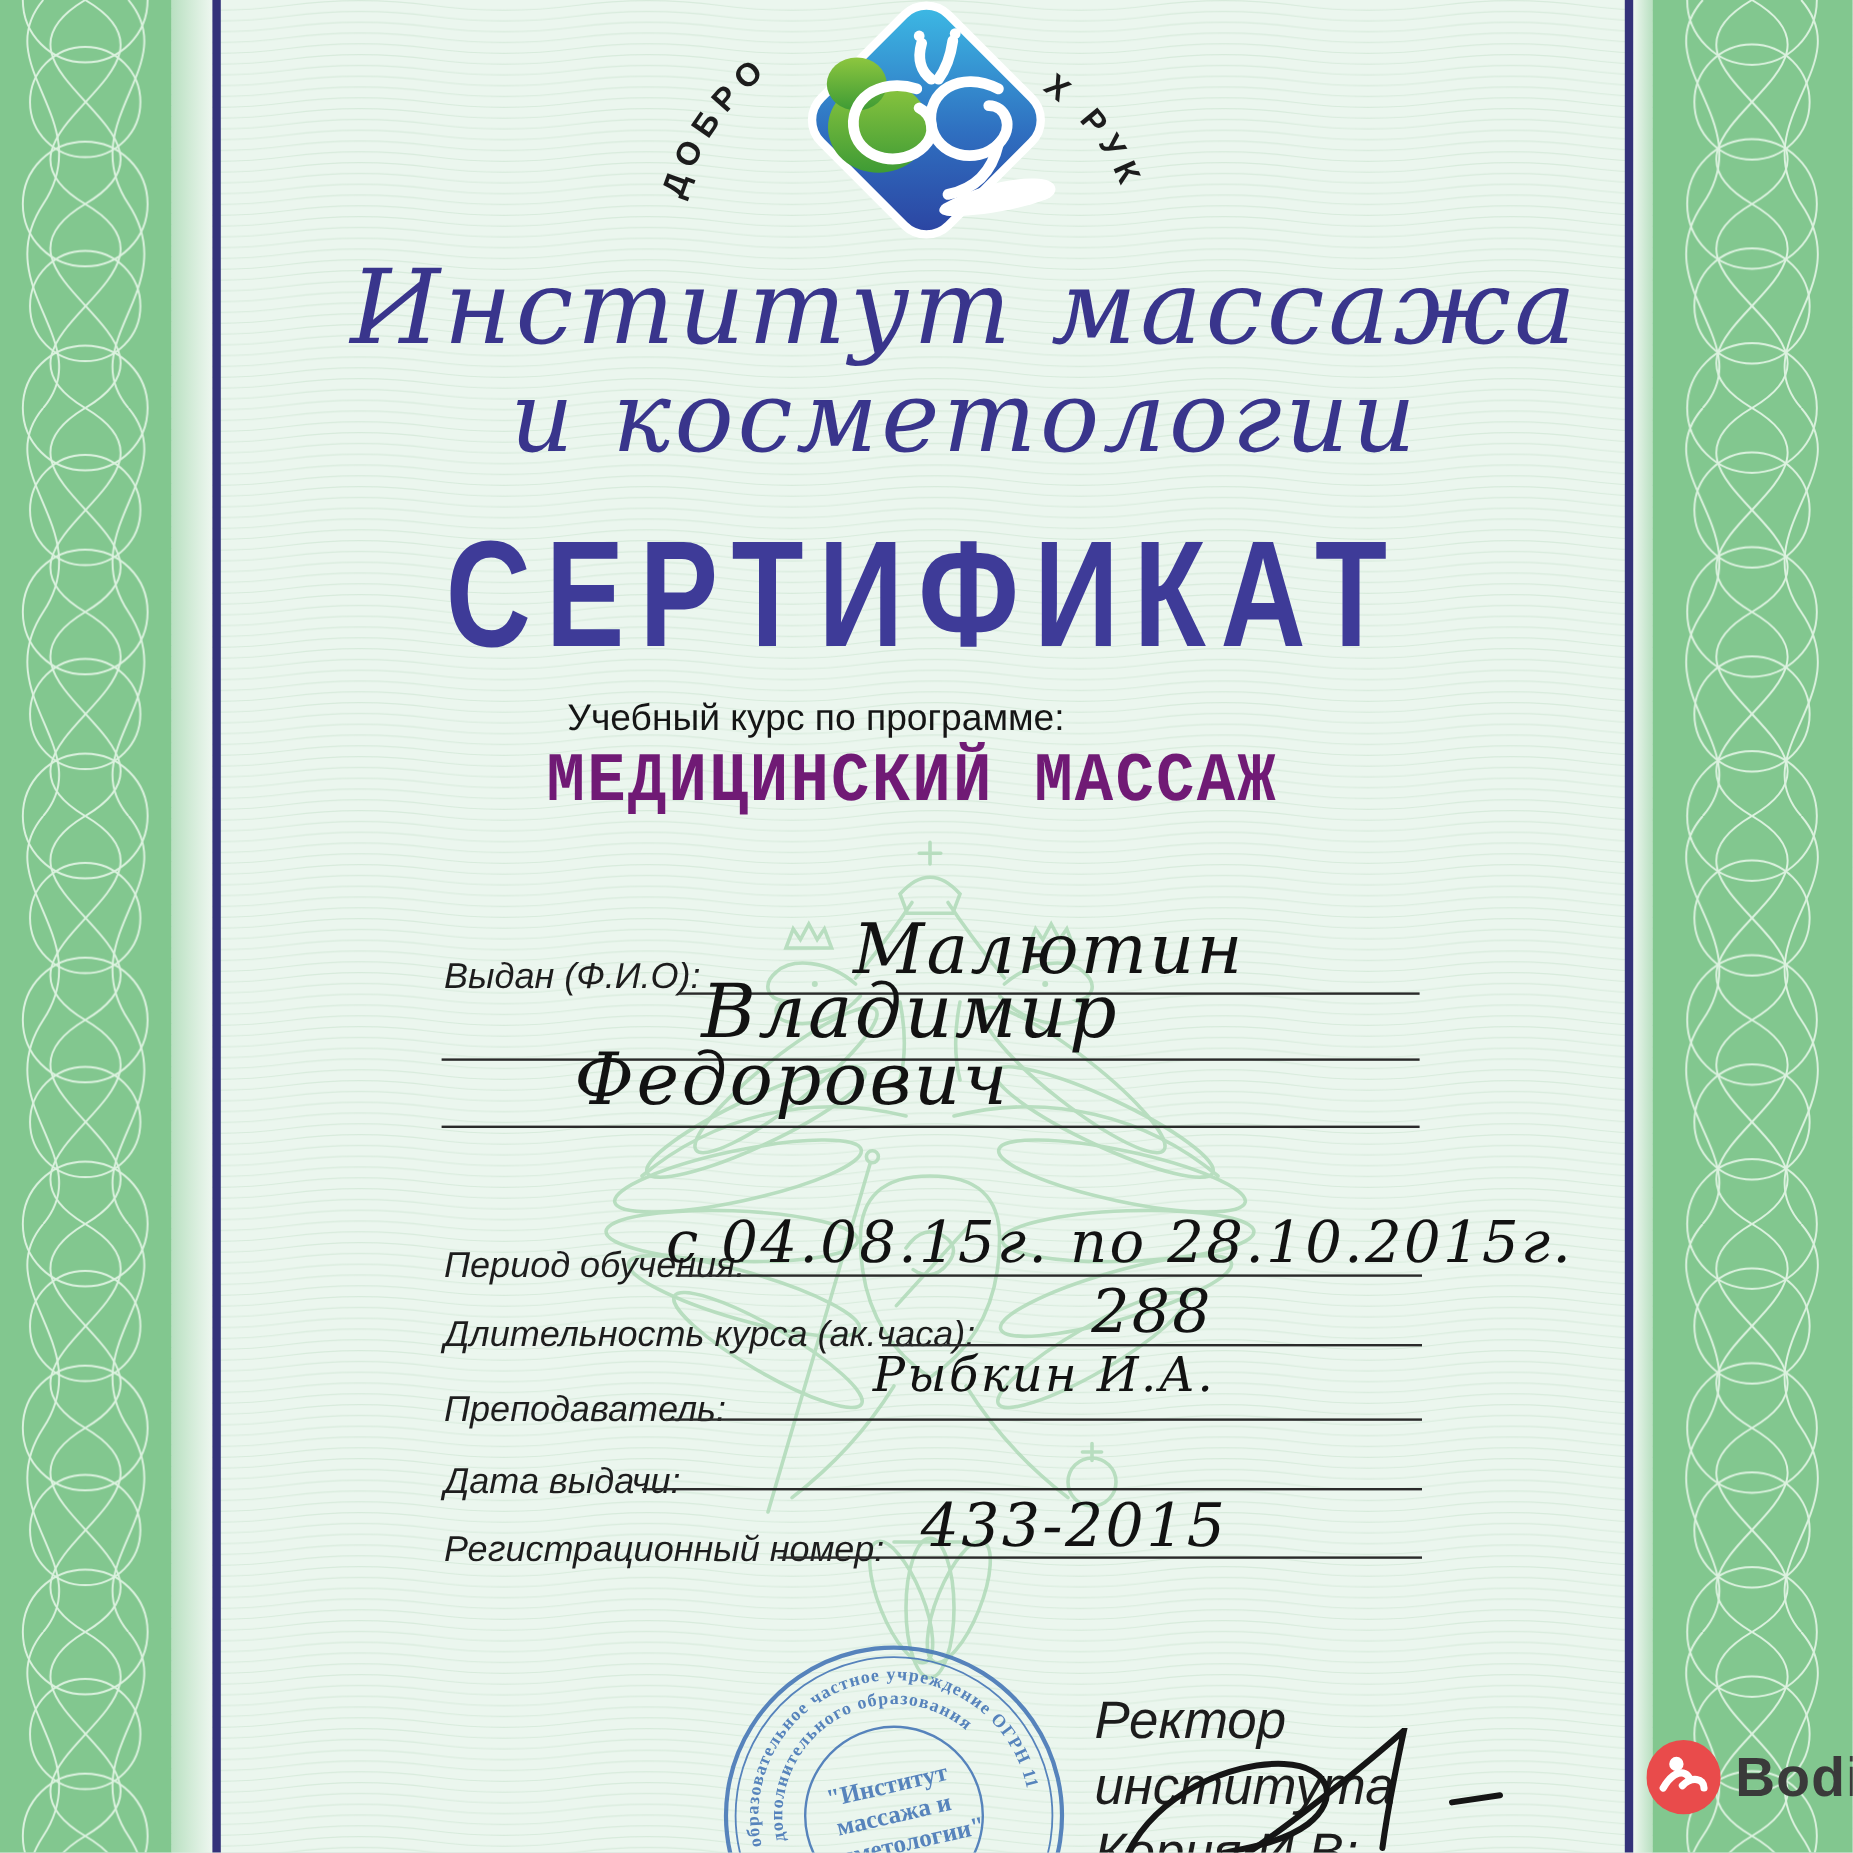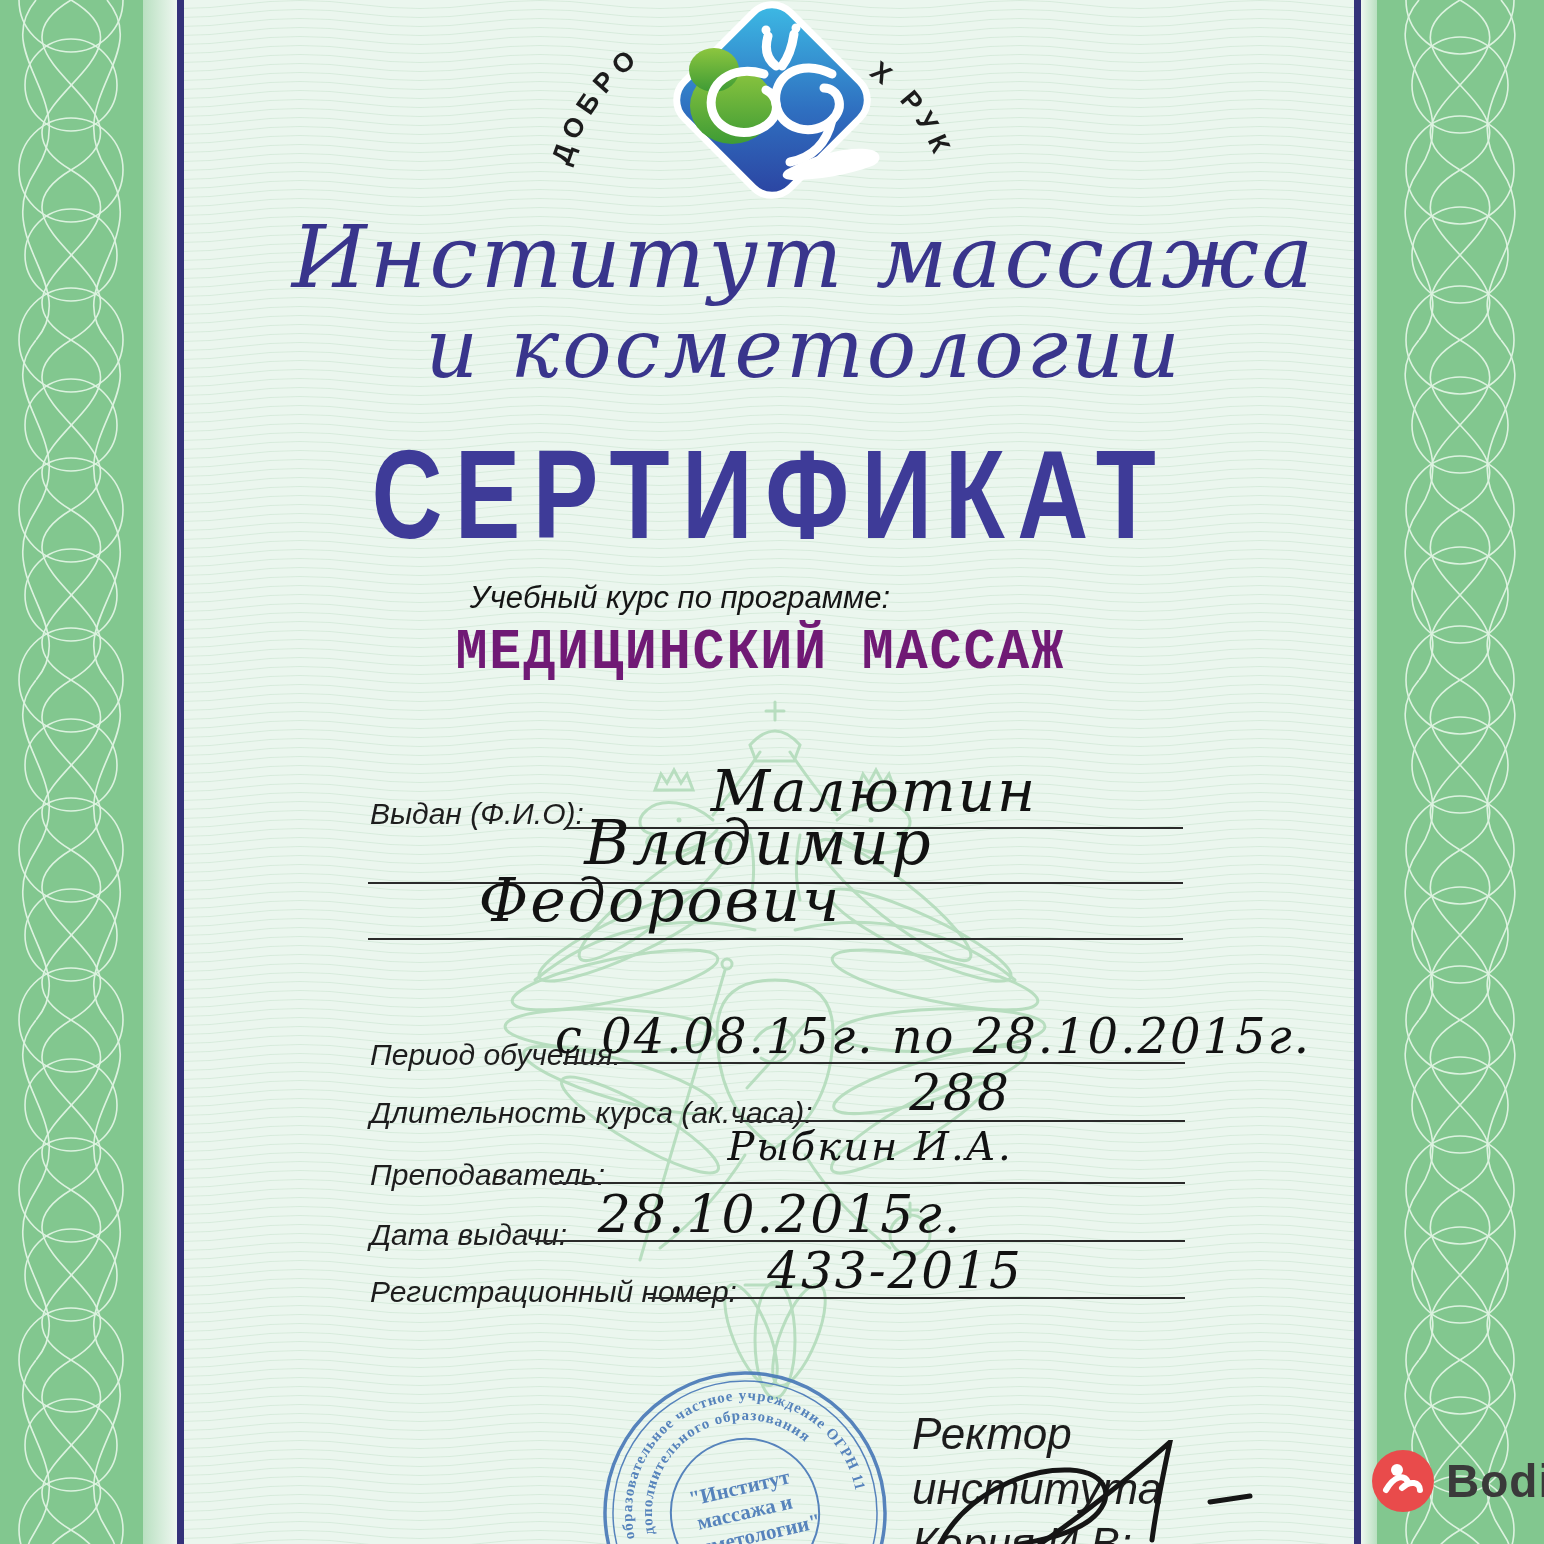--- a/index.html
+++ b/index.html
@@ -21,21 +21,21 @@
   .rule-v.left{left:177px;} .rule-v.right{left:1354px;}
   
   .institute-name{left:185px;width:1210px;text-align:center;
     font-family:"DejaVu Serif",serif;font-style:italic;color:#39358c;line-height:1;padding-left:14px;}
   .institute-name .l1{font-size:86px;letter-spacing:3px;}
   .institute-name .l2{font-size:82px;letter-spacing:3px;margin-top:8px;}
   .cert-title{left:185px;width:1170px;top:426px;text-align:center;color:#3e3b98;}
   .cert-title .inner{display:inline-block;font-size:126px;line-height:1.1;font-weight:700;
     letter-spacing:16px;transform:scaleX(0.78);transform-origin:center;}
   .course-intro{left:430px;width:500px;top:580px;text-align:center;
-    font-style:italic;font-size:31px;color:#151515;font-weight:500;}
+    font-size:31px;color:#151515;font-weight:500;}
   .program{left:185px;width:1150px;top:620px;text-align:center;color:#701a75;font-family:Liberation Mono, monospace;}
   .program .inner{display:inline-block;font-size:58px;font-weight:700;letter-spacing:2px;
     transform:scaleX(0.92);transform-origin:center;}
   
   .lbl{font-style:italic;font-size:30px;color:#1d1d1d;font-weight:500;white-space:nowrap;}
   .fline{border-top:2px solid #2a2a2a;height:0;}
   .hand{font-family:"DejaVu Serif",serif;font-style:italic;color:#121212;
     white-space:nowrap;text-align:center;letter-spacing:2px;line-height:1;}
   
   .rector{left:912px;top:1406px;width:420px;font-style:italic;font-size:44px;
@@ -207,21 +207,20 @@
 
   <div class="abs lbl" style="left:370px;top:1096px;">Длительность курса (ак.часа):</div>
   <div class="abs hand" style="left:735px;top:1068px;width:450px;font-size:50px;">288</div>
   <div class="abs fline" style="left:735px;top:1120px;width:450px;"></div>
 
   <div class="abs lbl" style="left:370px;top:1158px;">Преподаватель:</div>
   <div class="abs hand" style="left:555px;top:1126px;width:630px;font-size:40px;">Рыбкин И.А.</div>
   <div class="abs fline" style="left:555px;top:1182px;width:630px;"></div>
 
   <div class="abs lbl" style="left:370px;top:1218px;">Дата выдачи:</div>
-  <div class="abs hand" style="left:540px;top:1188px;width:480px;font-size:52px;">28.10.2015г.</div>
   <div class="abs fline" style="left:535px;top:1240px;width:650px;"></div>
 
   <div class="abs lbl" style="left:370px;top:1275px;">Регистрационный номер:</div>
   <div class="abs hand" style="left:650px;top:1246px;width:490px;font-size:50px;">433-2015</div>
   <div class="abs fline" style="left:648px;top:1297px;width:537px;"></div>
 
   <svg class="abs seal-wrap" width="300" height="300" viewBox="0 0 300 300">
     <defs>
       <path id="sealArcO" d="M 37 155 A 113 113 0 0 1 263 155" fill="none"></path>
       <path id="sealArcI" d="M 57 155 A 93 93 0 0 1 243 155" fill="none"></path>

